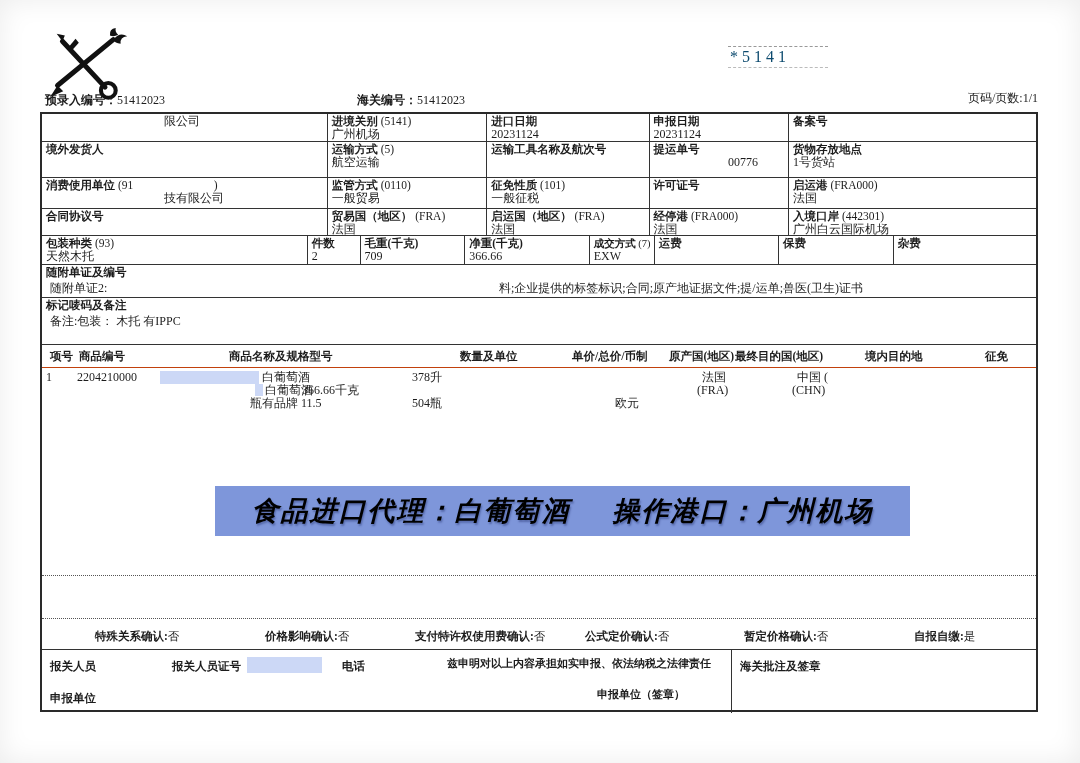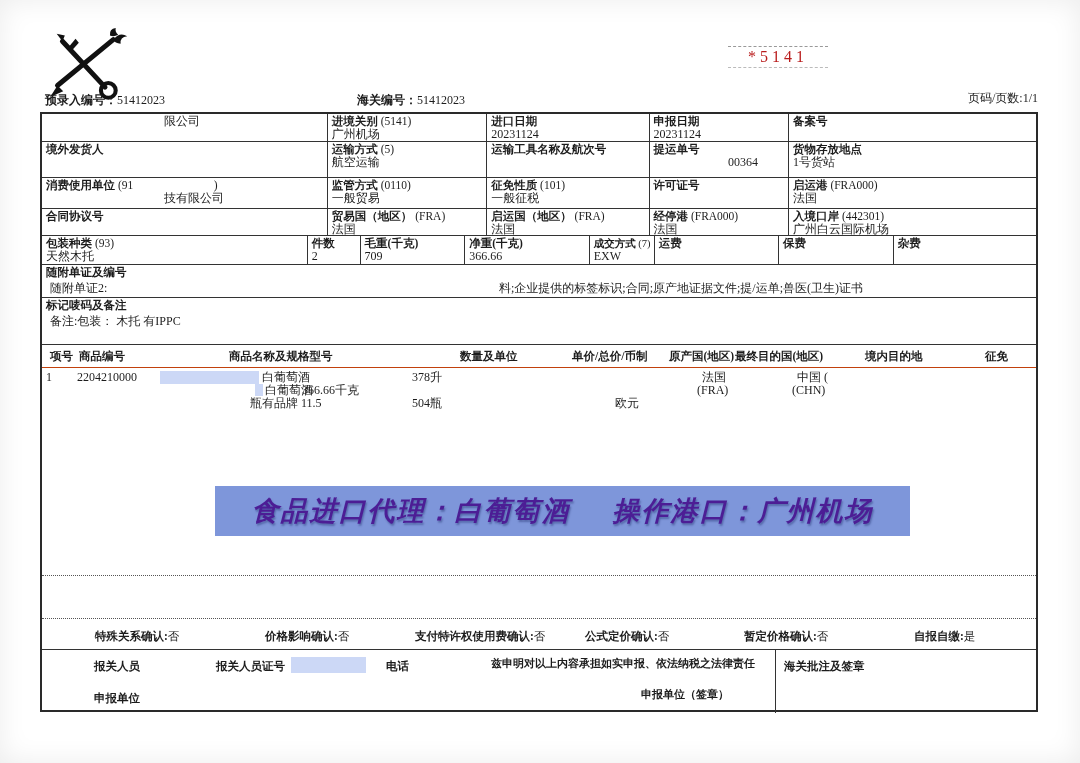--- a/index.html
+++ b/index.html
@@ -3,21 +3,21 @@
 <meta charset="utf-8">
 <style>
   html,body{margin:0;padding:0;background:#fafafa;}
   .page{position:relative;width:1080px;height:763px;background:#fff;overflow:hidden;
         font-family:"Liberation Serif","DejaVu Serif",serif;color:#1c1c1c;
         box-shadow:inset 0 0 28px rgba(0,0,0,.08);}
   .abs{position:absolute;}
   .title{left:0;right:0;top:44px;text-align:center;font-family:"Liberation Sans","DejaVu Sans",sans-serif;
          font-weight:bold;font-size:26px;letter-spacing:1px;}
   .serial{left:728px;top:46px;width:96px;font-size:16px;letter-spacing:4px;
-          border-top:1px dashed #999;border-bottom:1px dashed #bbb;padding:1px 2px;color:#b91c1c;text-align:center;}
+          border-top:1px dashed #999;border-bottom:1px dashed #bbb;padding:1px 2px;color:#0c4a6e;}
   .meta{top:92px;font-size:12px;}
   .meta .b{font-weight:bold;}
   .pages{right:42px;top:90px;font-size:12px;}
   .emblem{left:46px;top:28px;width:82px;height:74px;}
   
   .form{position:absolute;left:40px;top:112px;width:998px;height:600px;border:2px solid #2a2a2a;box-sizing:border-box;background:transparent;}
   .form *{box-sizing:border-box;}
   .row{display:flex;border-bottom:1px solid #333;}
   .c{border-right:1px solid #333;padding:1px 4px;overflow:visible;position:relative;}
   .c:last-child{border-right:none;}
@@ -30,21 +30,21 @@
   .sec .l2{position:absolute;font-size:12px;line-height:13px;white-space:nowrap;}
   .ghead{position:relative;border-bottom:1px solid #c2410c;}
   .ghead span{position:absolute;top:4px;font-weight:bold;font-size:11.5px;white-space:nowrap;}
   .gbody{position:relative;}
   .gbody span{position:absolute;font-size:12px;line-height:13px;white-space:nowrap;}
   .redact{position:absolute;background:#ccd8f6;}
   .dotline{border-top:1px dotted #555;}
   .confirm{position:relative;}
   .confirm span{position:absolute;top:10px;font-size:11.5px;white-space:nowrap;}
   .confirm b{font-weight:bold;}
-  .footer{display:flex;height:63px;margin-left:44px;}
+  .footer{display:flex;height:63px;}
   .fl{width:690px;border-right:1px solid #333;position:relative;}
   .fr{flex:1;position:relative;}
   .fl span,.fr span{position:absolute;font-size:11.5px;white-space:nowrap;}
   .bold{font-weight:bold;}
   .banner{position:absolute;left:215px;top:486px;width:695px;height:50px;display:flex;align-items:center;justify-content:center;gap:42px;
           font-family:"Liberation Sans","DejaVu Sans",sans-serif;font-weight:800;font-style:italic;font-size:27px;
           letter-spacing:2px;text-shadow:1px 2px 2px rgba(10,20,80,.35);}
 </style>
 </head>
 <body>
@@ -108,21 +108,21 @@
       <div class="c" style="width:160px">
         <div class="lbl"><span>运输方式</span> <span class="code">(5)</span></div>
         <div class="val">航空运输</div>
       </div>
       <div class="c" style="width:163px">
         <div class="lbl"><span>运输工具名称及航次号</span></div>
         <div class="val"></div>
       </div>
       <div class="c" style="width:140px">
         <div class="lbl"><span>提运单号</span></div>
-        <div class="val vr">00364</div>
+        <div class="val vr">00776</div>
       </div>
       <div class="c" style="width:248px">
         <div class="lbl"><span>货物存放地点</span></div>
         <div class="val">1号货站</div>
       </div>
     </div>
 
     <div class="row" style="height:31px">
       <div class="c" style="width:287px">
         <div class="lbl"><span>消费使用单位</span> <span class="code">(91　　　　　　　)</span></div>
@@ -265,18 +265,18 @@
         <span class="bold" style="left:392px;top:6px;width:290px;text-align:center;font-size:11px">兹申明对以上内容承担如实申报、依法纳税之法律责任</span>
         <span class="bold" style="left:555px;top:37px;font-size:11px">申报单位（签章）</span>
         <span class="bold" style="left:8px;top:41px">申报单位</span>
       </div>
       <div class="fr">
         <span class="bold" style="left:8px;top:9px">海关批注及签章</span>
       </div>
     </div>
   </div>
 
-  <div class="banner" style="background: rgb(126, 150, 218); color: #4c1d95; font-style: italic;">
+  <div class="banner" style="background: rgb(126, 150, 218); color: #000000; font-style: italic;">
     <span>食品进口代理：白葡萄酒</span>
     <span>操作港口：广州机场</span>
   </div>
 
 </div>
 
 </body></html>

